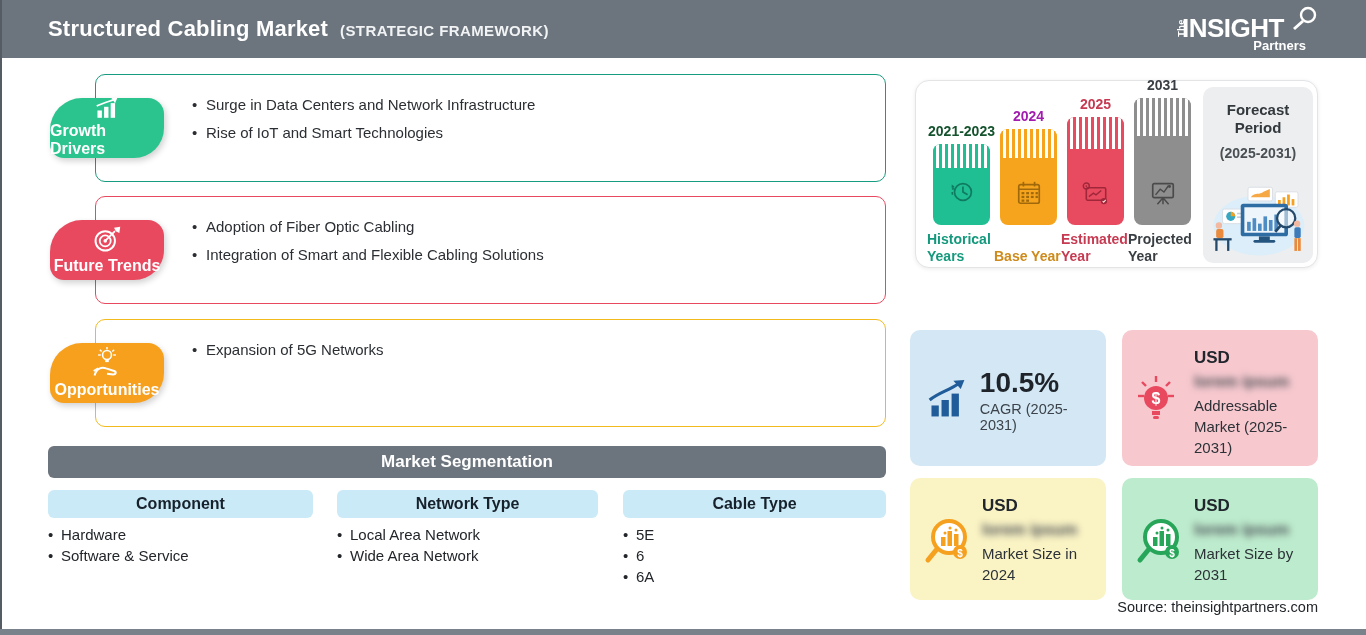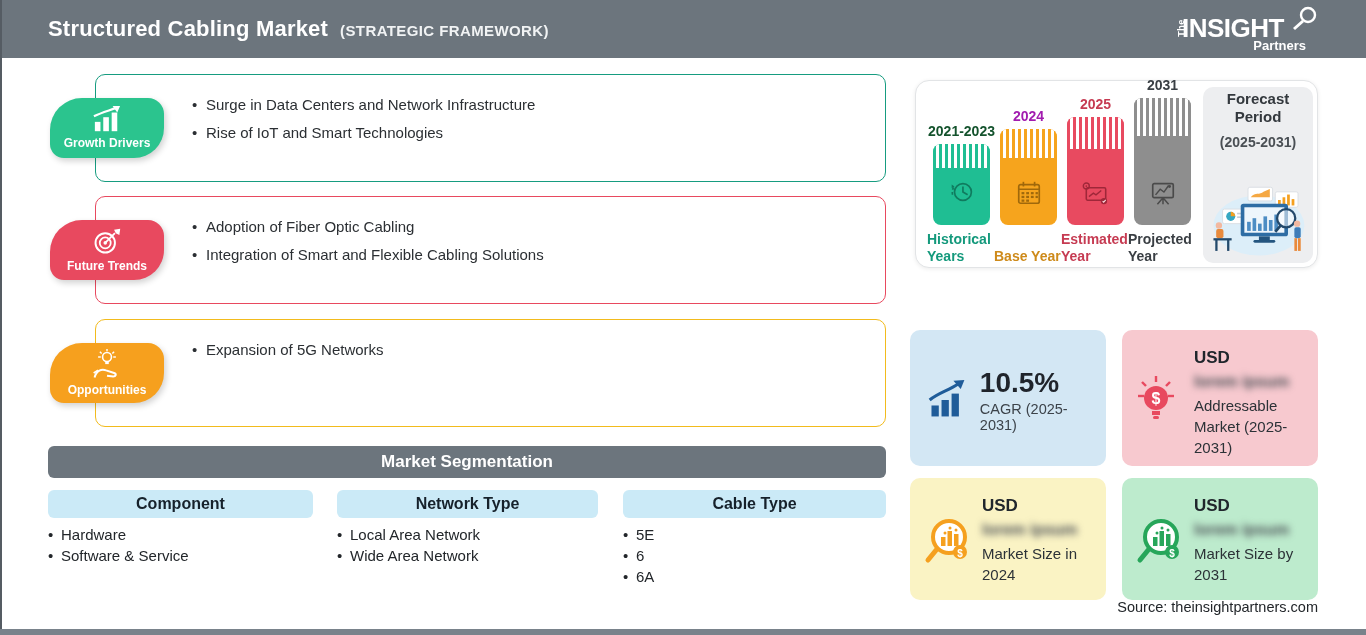--- a/index.html
+++ b/index.html
@@ -25,21 +25,21 @@
   .driver-box { position:absolute; left:95px; width:791px; height:108px;
                 background:#fff; border:1.6px solid; border-radius:10px;
                 padding:16px 20px 0 96px; }
   .driver-box .bullet-line { font-size:15px; color:#2b2f33; line-height:28px; position:relative; padding-left:14px; }
   .bullet-line::before { content:"•"; position:absolute; left:0; top:0; color:#2b2f33; }
 
   .badge { position:absolute; left:50px; width:114px; height:60px;
            border-radius:32px 16px 30px 14px;
            box-shadow:2px 3px 6px rgba(0,0,0,.18);
            display:flex; flex-direction:column; align-items:center; justify-content:center; gap:2px; }
-  .badge-label { color:#fff; font-size:12px; font-weight:bold; }
+  .badge-label { color:#fff; font-size:16px; font-weight:bold; }
 
   
   .seg-bar { position:absolute; left:48px; top:446px; width:838px; height:32px;
              background:#6C757D; border-radius:6px; display:flex; align-items:center; justify-content:center; }
   .seg-title { color:#fff; font-size:17px; font-weight:bold; }
   .seg-col-header { position:absolute; top:490px; height:28px; background:#CBEAF7; border-radius:6px;
                     display:flex; align-items:center; justify-content:center;
                     font-size:16px; font-weight:bold; color:#16212b; }
   .seg-list { position:absolute; top:524px; }
   .seg-item { font-size:15px; color:#22262a; line-height:21px; position:relative; padding-left:13px; }
@@ -54,21 +54,21 @@
               font-size:14px; font-weight:bold; }
   .bar-body { position:absolute; left:0; bottom:0; width:57px; border-radius:8px; overflow:hidden;
               background:var(--c); }
   .bar-stripes { position:absolute; left:0; top:0; width:100%; height:30%;
                  background:repeating-linear-gradient(90deg, var(--c) 0 3px, #ffffff 3px 6px); }
   .bar-icon { position:absolute; left:50%; bottom:18px; transform:translateX(-50%); opacity:.8; }
   .bar-label { position:absolute; bottom:2px; width:70px; 
                font-size:14px; font-weight:bold; line-height:17px; }
 
   .forecast-panel { position:absolute; left:287px; top:6px; width:110px; height:176px;
-                    background:#EDEEF0; border-radius:10px; text-align:center; padding-top:3px; }
+                    background:#EDEEF0; border-radius:10px; text-align:center; padding-top:14px; }
   .forecast-line { font-size:15px; font-weight:bold; color:#33383d; line-height:18px; }
   .forecast-range { margin-top:8px; font-size:14px; font-weight:bold; color:#4a4f54; }
   .forecast-illustration { position:absolute; left:5px; bottom:4px; }
 
   
   .outlook-title { position:absolute; left:910px; top:291px; font-size:21px; font-weight:bold; color:#1c222b; }
   .outlook-card { position:absolute; border-radius:10px; padding:14px 12px 10px 12px; }
   .card-blue   { left:910px;  top:330px; width:196px; height:136px; }
   .card-pink   { left:1122px; top:330px; width:196px; height:136px; }
   .card-yellow { left:910px;  top:478px; width:196px; height:122px; }

